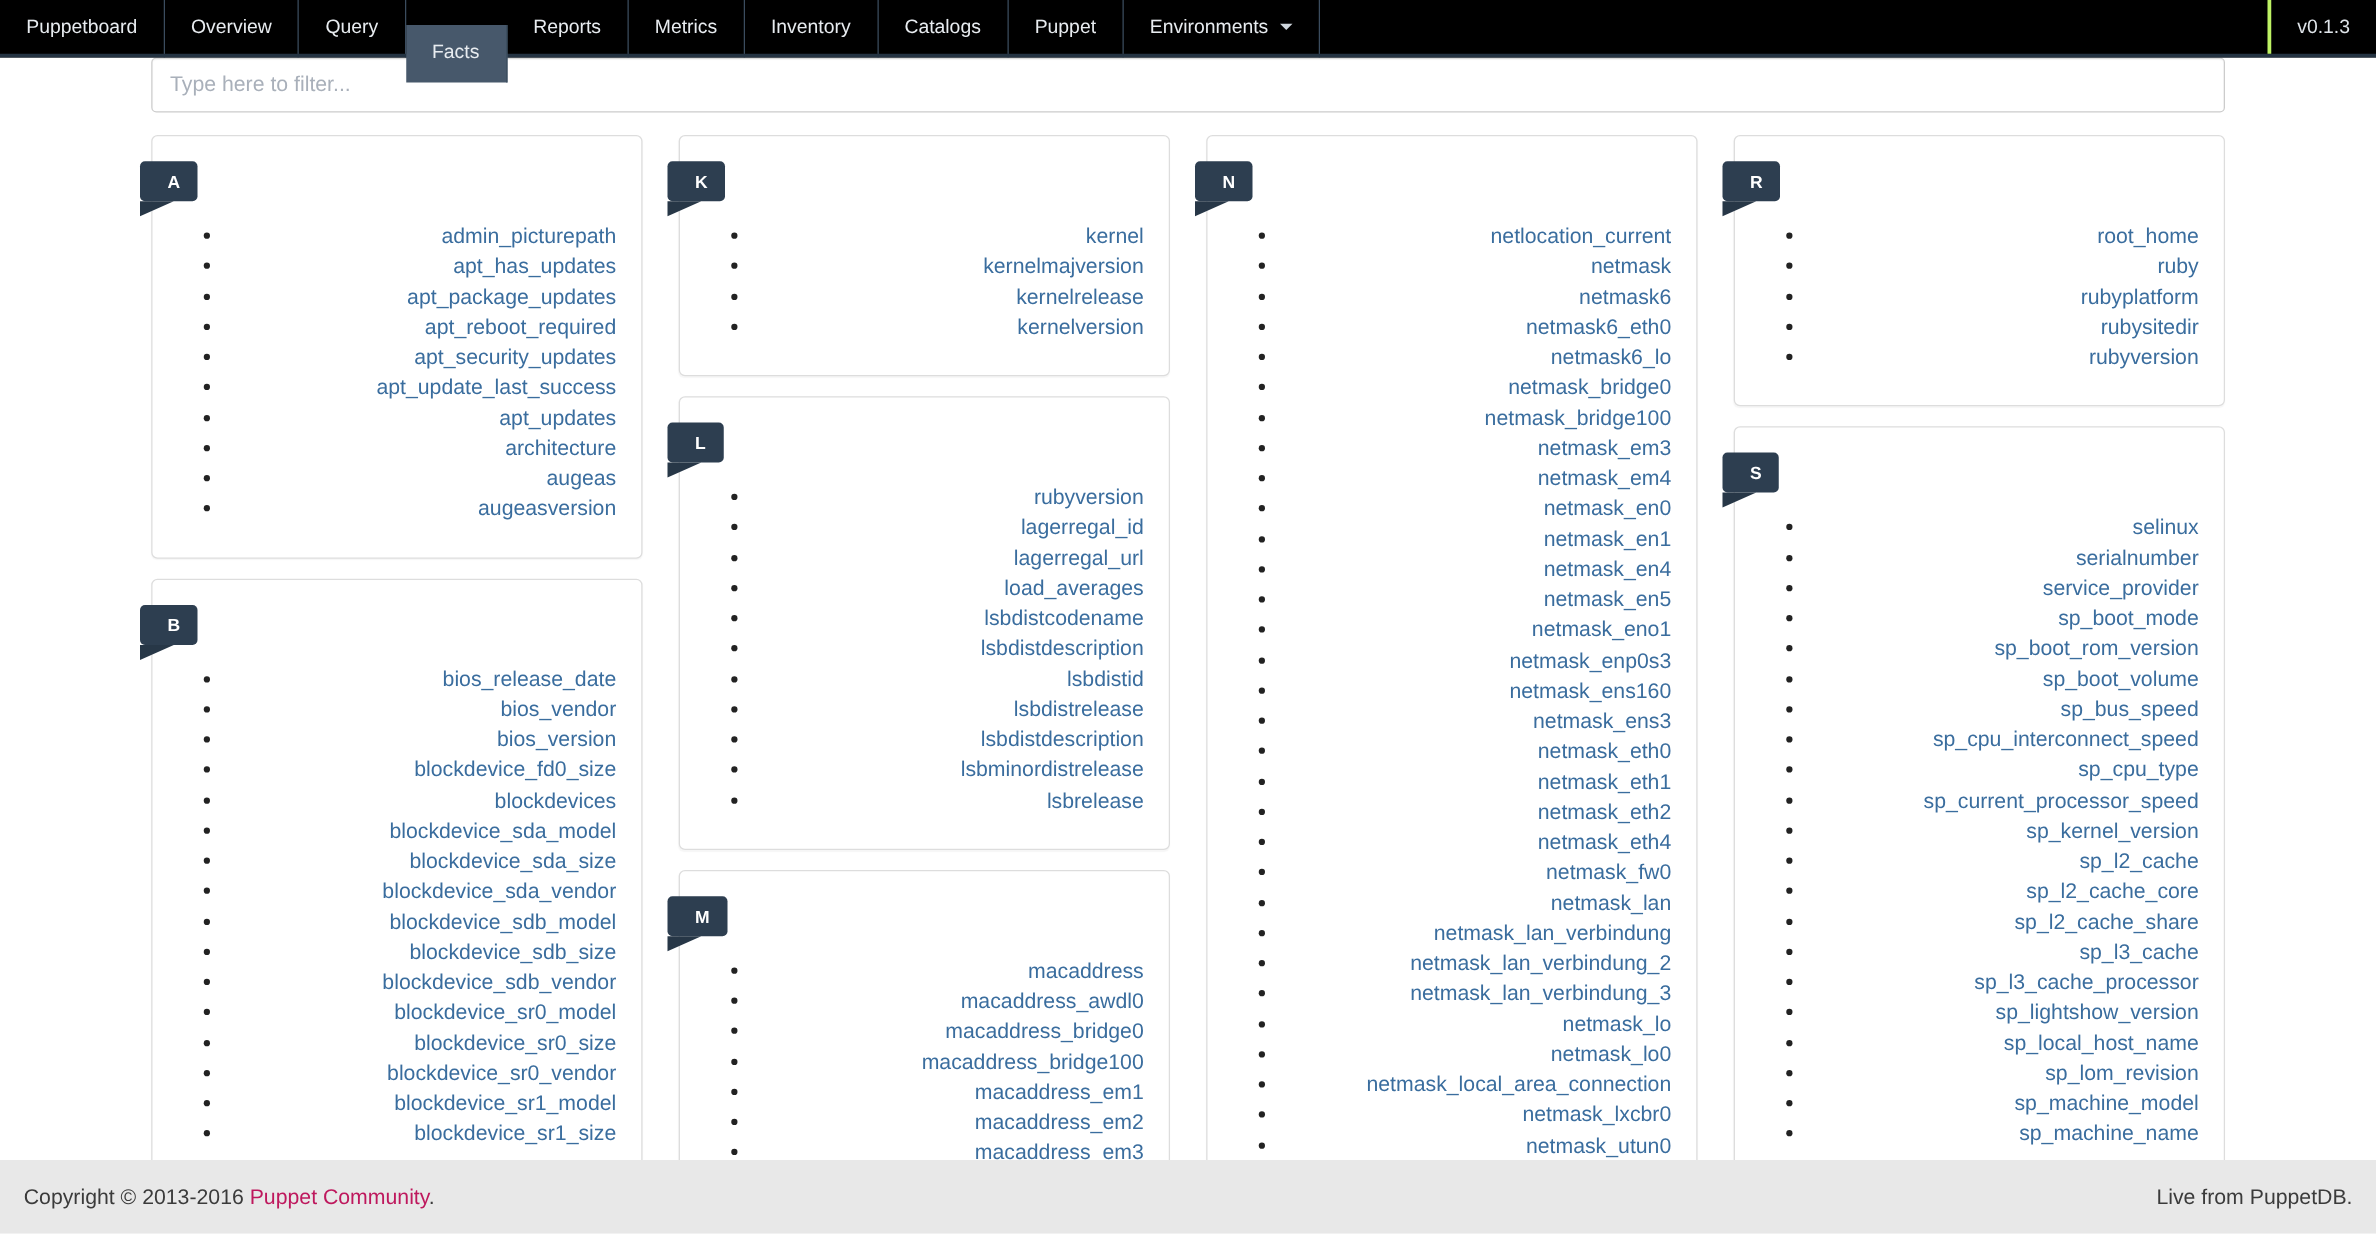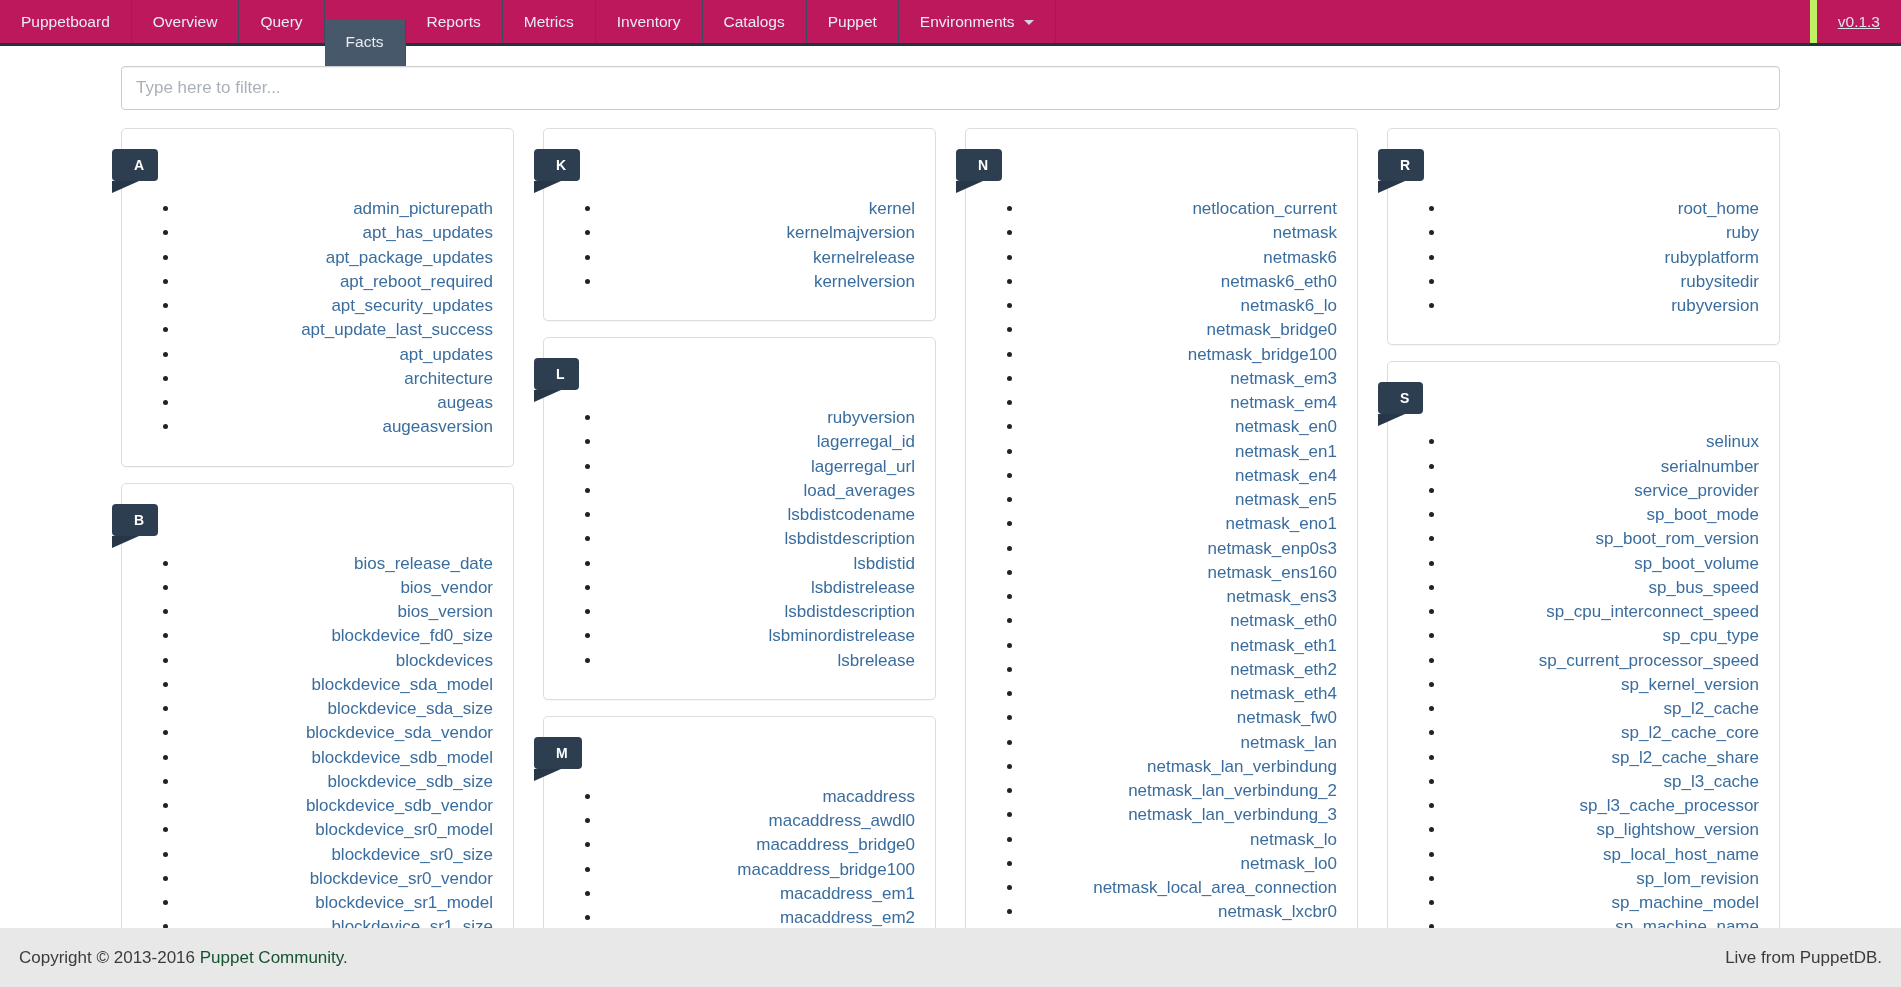--- a/index.html
+++ b/index.html
@@ -8,21 +8,21 @@
     overflow: hidden;
     position: relative;
     background: #ffffff;
     font-family: "Liberation Sans", sans-serif;
   }
 
   
   nav.topnav {
     display: flex;
     height: 46px;
-    background: #be185d;
+    background: #000000;
     position: relative;
     align-items: stretch;
   }
   nav.topnav::after {
     content: '';
     position: absolute; left: 0; right: 0; bottom: 0;
     height: 3px; background: #243342; z-index: 0;
   }
   .nav-item {
     height: 46px; line-height: 43px;
@@ -37,31 +37,31 @@
     display: inline-block;
     width: 0; height: 0;
     border-top: 5px solid #cfd6dd;
     border-left: 5px solid transparent;
     border-right: 5px solid transparent;
     margin-left: 9px; vertical-align: middle;
   }
   .nav-right {
     margin-left: auto;
     display: flex; align-items: center;
-    border-left: 7px solid #bef264;
+    border-left: 3px solid #bef264;
     padding: 0 21px;
     color: #dfe4e9; font-size: 15.5px;
-    position: relative; z-index: 1; height: 43px; text-decoration: underline;
+    position: relative; z-index: 1; height: 43px;
   }
 
   
   .container { width: 1659px; margin: 0 auto; }
   .filter-input {
     display: block; width: 100%; box-sizing: border-box;
-    height: 44px; margin-top: 20px;
+    height: 44px; 
     border: 1px solid #cccccc; border-radius: 4px;
     padding: 0 14px; font-size: 17px; color: #555;
     font-family: inherit; outline: none;
     box-shadow: inset 0 1px 1px rgba(0,0,0,0.05);
   }
   .filter-input::placeholder { color: #a9b0ba; }
 
   .columns {
     display: flex; gap: 29px;
     margin-top: 18px;
@@ -107,21 +107,21 @@
 
   
   footer.page-footer {
     position: absolute; left: 0; right: 0; bottom: 0;
     height: 59px; background: #e8e8e8;
     display: flex; justify-content: space-between; align-items: center;
     padding: 0 19px; box-sizing: border-box;
     z-index: 10;
     font-size: 17px; color: #3b3b3b;
   }
-  footer.page-footer a { color: #14532d; text-decoration: none; }
+  footer.page-footer a { color: #be185d; text-decoration: none; }
 </style>
 </head>
 <body>
 
 <nav class="topnav">
   <div class="nav-item">Puppetboard</div>
   <div id="nav-items" style="display:flex">
       <div class="nav-item"><span>Overview</span></div>
       <div class="nav-item"><span>Query</span></div>
       <div class="nav-item active"><span>Facts</span></div>

